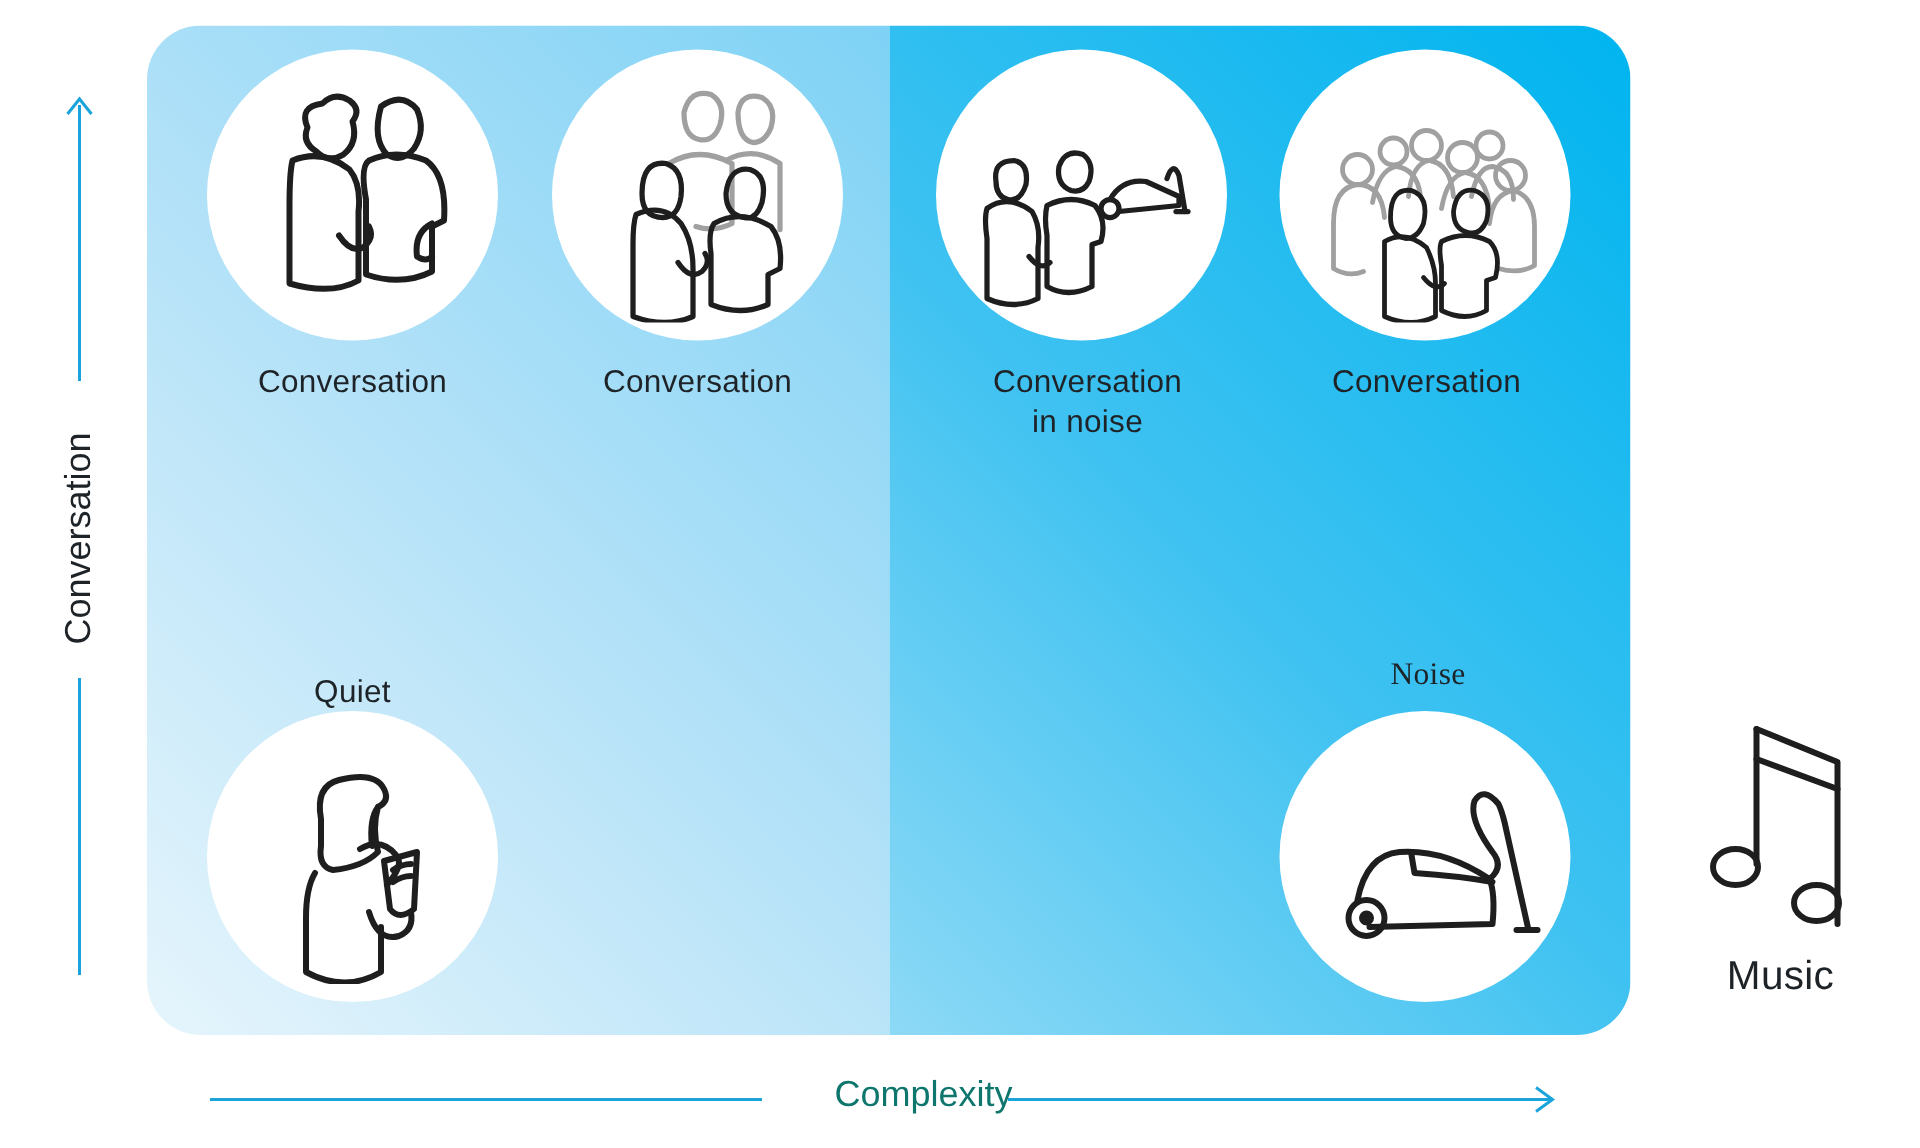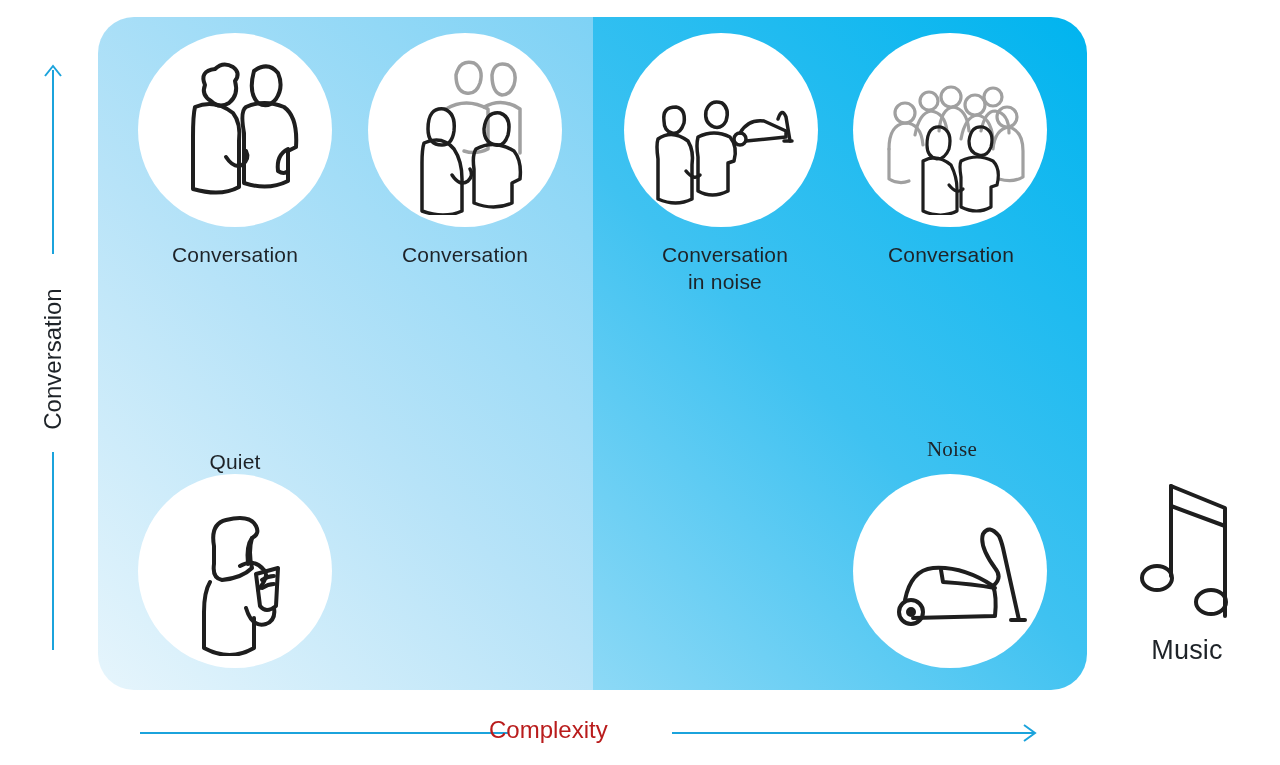--- a/index.html
+++ b/index.html
@@ -13,22 +13,22 @@
                 background:linear-gradient(45deg, #8dd9f6 0%, #3fc2f1 45%, #00b4ef 100%); }
   .bubble { position:absolute; width:194px; height:194px; border-radius:50%; background:#ffffff;
             display:flex; align-items:center; justify-content:center; }
   .bubble svg { width:170px; height:170px; }
   .label { position:absolute; text-align:center; font-size:21px; line-height:27px;
            color:#1e2328; letter-spacing:0.2px; }
   .axis-y-line { position:absolute; left:52px; width:2px; background:#1ba3dc; }
   .axis-x-line { position:absolute; top:732px; height:2px; background:#1ba3dc; }
   .axis-y-label { position:absolute; left:-22px; top:345px; width:150px; text-align:center;
                   transform:rotate(-90deg); font-size:24px; color:#1e2328; }
-  .axis-x-label { position:absolute; left:489px; top:716px; width:170px; text-align:left;
-                  font-size:24px; color:#b91c1c; }
+  .axis-x-label { position:absolute; left:505px; top:716px; width:170px; text-align:right;
+                  font-size:24px; color:#0f766e; }
 </style>
 </head>
 <body>
 
 <div class="axis-y-line" style="top:70px;height:184px;"></div>
 <svg style="position:absolute;left:44px;top:64px;" width="18" height="14" viewBox="0 0 18 14">
   <polyline points="1,12 9,2 17,12" fill="none" stroke="#1ba3dc" stroke-width="2"></polyline>
 </svg>
 <div class="axis-y-label">Conversation</div>
 <div class="axis-y-line" style="top:452px;height:198px;"></div>

